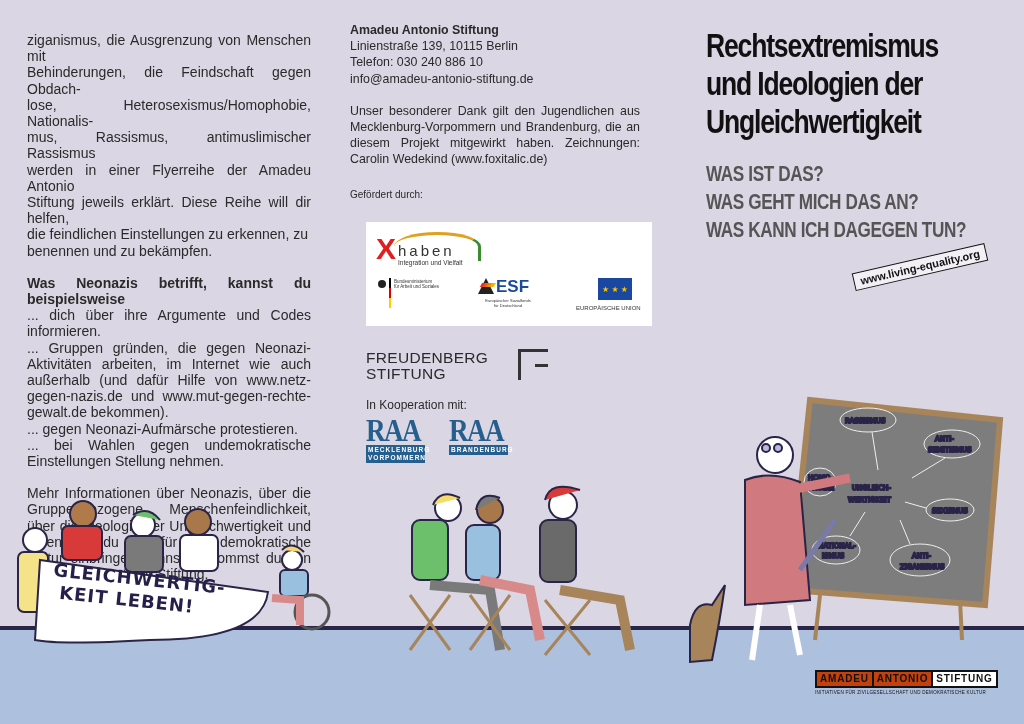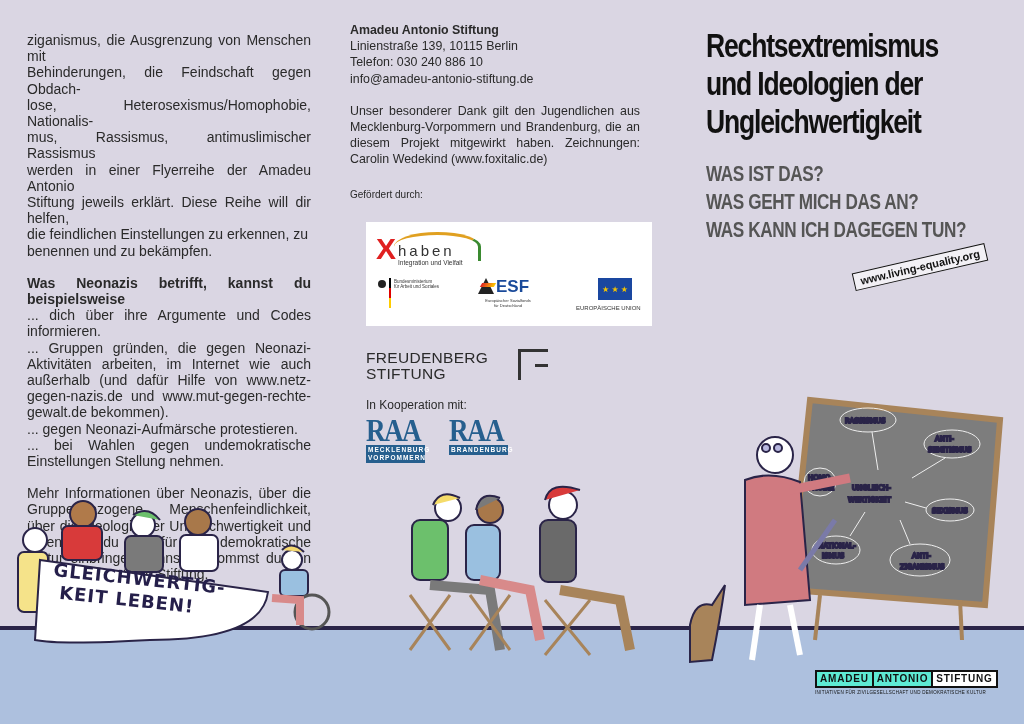--- a/index.html
+++ b/index.html
@@ -42,21 +42,21 @@
   .raa .bar{background:#265f8e;color:#fff;font-size:6.5px;font-weight:bold;letter-spacing:1px;text-align:center;line-height:8px;padding:1px 2px;}
   .title{position:absolute;left:706px;top:26px;width:300px;font-family:"Liberation Sans",sans-serif;font-weight:bold;font-size:34px;line-height:38px;color:#111;letter-spacing:-1.5px;transform:scaleX(.78);transform-origin:left top;white-space:nowrap;}
   .questions{position:absolute;left:706px;top:160px;font-weight:bold;font-size:22px;line-height:28px;color:#555;letter-spacing:-.5px;transform:scaleX(.78);transform-origin:left top;white-space:nowrap;}
   .stamp{position:absolute;left:852px;top:258px;border:1.5px solid #111;background:#f2f0f5;font-size:11px;font-weight:bold;padding:2px 6px;transform:rotate(-13deg);color:#111;}
   .floor{position:absolute;left:0;top:630px;width:1024px;height:94px;background:#adc0de;}
   .floor-line{position:absolute;left:0;top:626px;width:1024px;height:4px;background:#2a2448;}
   .art{position:absolute;left:0;top:0;width:1024px;height:724px;pointer-events:none;}
   .aas{position:absolute;left:815px;top:670px;}
   .aas .row{display:flex;border:2px solid #111;background:#111;}
   .aas .seg{font-size:10px;font-weight:bold;padding:1px 3px;letter-spacing:.8px;line-height:12px;}
-  .aas .g{background:#5eead4;color:#111;border-right:2px solid #111;}
+  .aas .g{background:#c2410c;color:#111;border-right:2px solid #111;}
   .aas .w{background:#fff;color:#111;}
   .aas .tag{font-size:4.5px;letter-spacing:.3px;color:#111;margin-top:2px;white-space:nowrap;}
   .banner-text{position:absolute;left:52px;top:568px;font-size:18px;font-weight:bold;color:#251f4a;line-height:22px;transform:rotate(6deg);letter-spacing:1px;font-family:"DejaVu Sans",sans-serif;}
   .board-text{font-family:"DejaVu Sans",sans-serif;font-size:7px;fill:#eee;}
 </style>
 </head>
 <body>
 
 <div class="col-left">
   <p>

